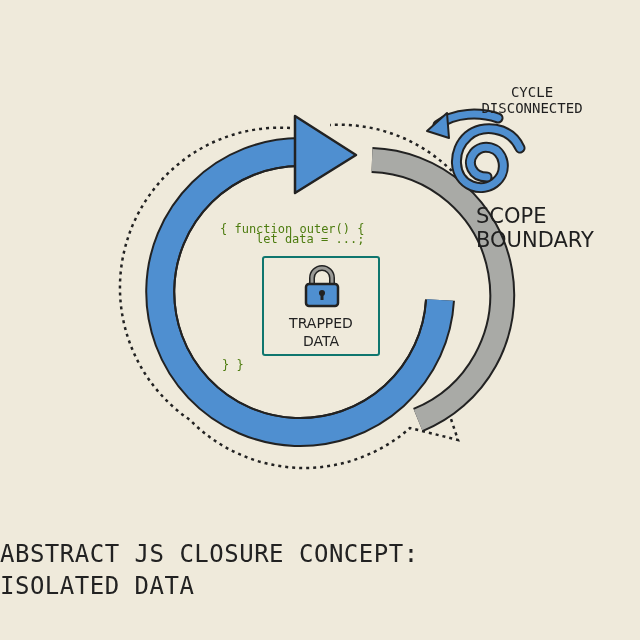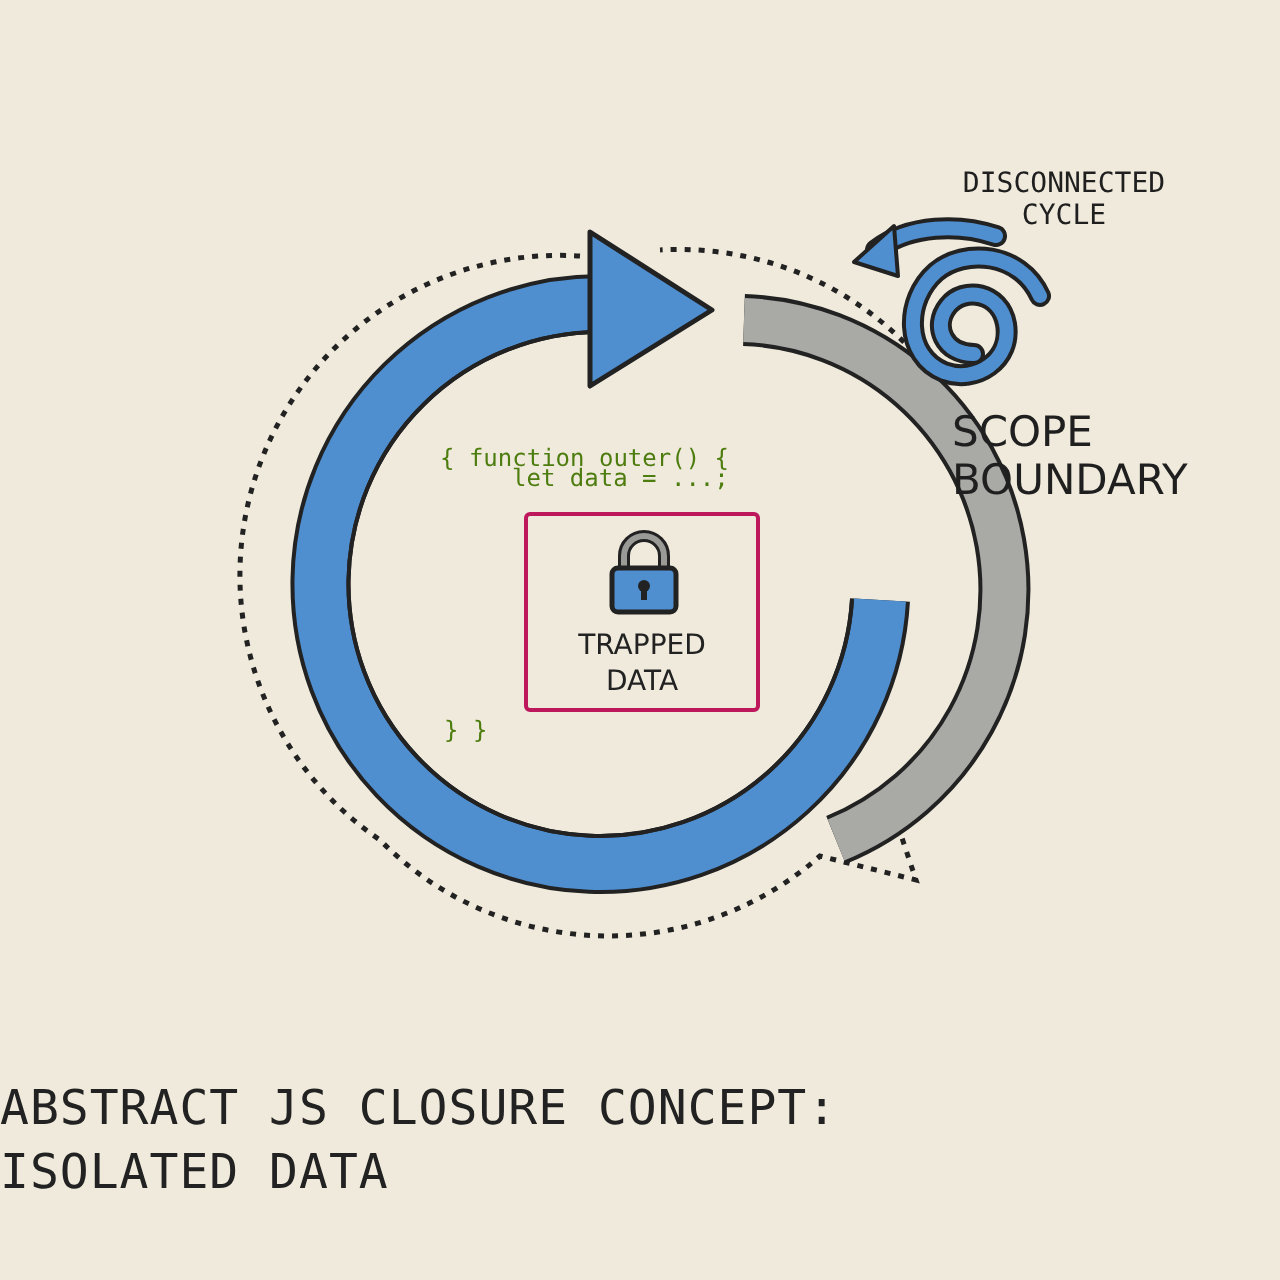--- a/index.html
+++ b/index.html
@@ -1,21 +1,21 @@
 <!DOCTYPE html>
 <html><head>
 <meta charset="utf-8">
 <style>
   html, body { margin:0; padding:0; }
   body { width:640px; height:640px; background:#efeadb; overflow:hidden; position:relative; font-family:"DejaVu Sans Mono", monospace; }
   #stage { position:absolute; left:0; top:0; width:640px; height:640px; }
   .label { position:absolute; color:#1f1f1f; font-family:"DejaVu Sans Mono", monospace; text-align:center; line-height:1.15; }
   .code { position:absolute; color:#4d7c0f; font-family:"DejaVu Sans Mono", monospace; font-size:12px; white-space:pre; }
   .title { position:absolute; left:0; width:640px; text-align:left; font-family:"DejaVu Sans Mono", monospace; font-size:24px; color:#222; line-height:32px; letter-spacing:0.5px; }
-  .databox { position:absolute; left:262px; top:256px; width:114px; height:96px; border:2px solid #be185d; border-radius:3px; background:#efeadb; }
+  .databox { position:absolute; left:262px; top:256px; width:114px; height:96px; border:2px solid #0f766e; border-radius:3px; background:#efeadb; }
   .databox .txt { position:absolute; left:0; width:114px; top:56px; text-align:center; font-family:"DejaVu Sans", sans-serif; font-size:14px; color:#222; line-height:18px; }
 </style>
 </head>
 <body>
 
 <div id="stage">
   <svg width="640" height="640" viewBox="0 0 640 640" style="position:absolute;left:0;top:0">
 
     <path d="M290 128 A160 160 0 0 0 190 420 A160 160 0 0 0 410 428 L458 440 L446 404 A160 160 0 0 0 330 125" fill="none" stroke="#222" stroke-width="2.5" stroke-dasharray="3 4"></path>
 
@@ -29,22 +29,22 @@
     <polygon points="295,116 356,155 295,193" fill="#4f8fd0" stroke="#222" stroke-width="2.5" stroke-linejoin="round"></polygon>
 
     <g>
       <path d="M487 177 C472 177 466 163 474 153 C482 143 500 146 503 162 C506 180 488 192 472 186 C452 178 452 150 468 136 C482 124 510 126 520 148 M498 118 C480 112 455 112 438 125" fill="none" stroke="#222" stroke-width="11" stroke-linecap="round"></path>
       <path d="M487 177 C472 177 466 163 474 153 C482 143 500 146 503 162 C506 180 488 192 472 186 C452 178 452 150 468 136 C482 124 510 126 520 148 M498 118 C480 112 455 112 438 125" fill="none" stroke="#4f8fd0" stroke-width="7" stroke-linecap="round"></path>
       <polygon points="427,131 447,113 449,138" fill="#4f8fd0" stroke="#222" stroke-width="2" stroke-linejoin="round"></polygon>
     </g>
   </svg>
 
   <div class="label" style="left:462px;top:84px;width:140px;font-size:14px;">
+    <div>CYCLE</div>
     <div>DISCONNECTED</div>
-    <div>CYCLE</div>
   </div>
   <div class="label" style="left:476px;top:204px;text-align:left;font-size:21px;font-family:'DejaVu Sans',sans-serif;">
     <div>SCOPE</div>
     <div>BOUNDARY</div>
   </div>
 
   <div class="code" style="left:220px;top:222px;">{ function outer() {</div>
   <div class="code" style="left:256px;top:232px;">let data = ...;</div>
   <div class="code" style="left:222px;top:358px;">} }</div>
 

